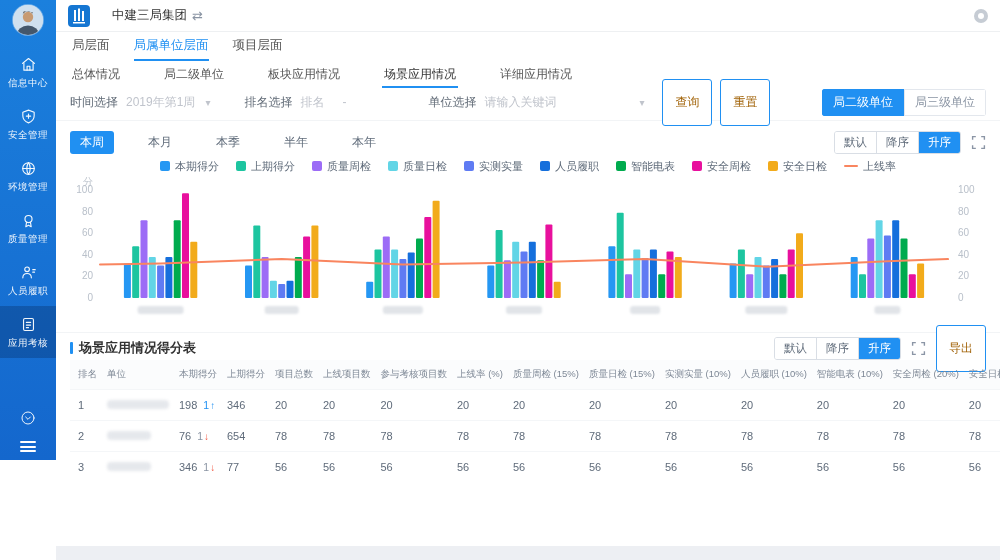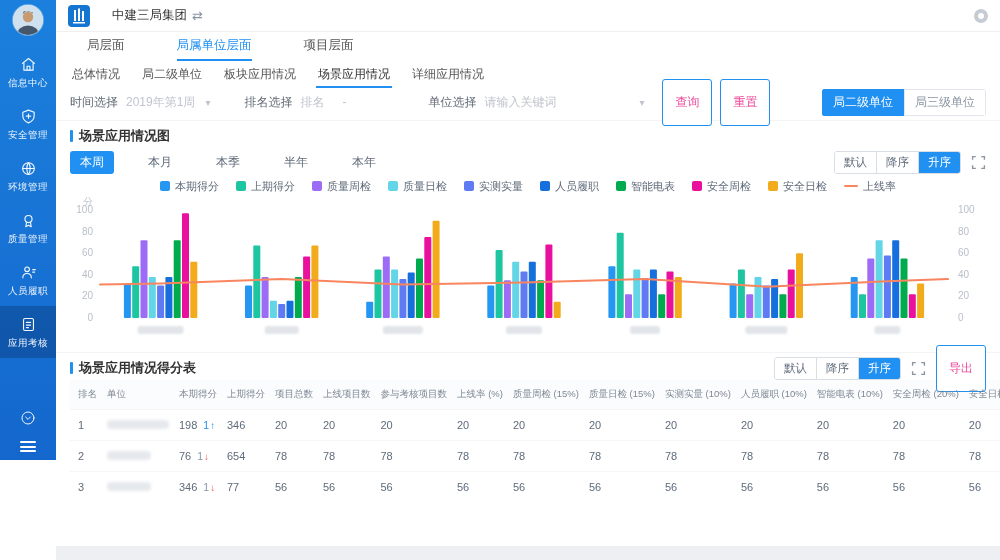--- a/index.html
+++ b/index.html
@@ -36,38 +36,38 @@
 .logo svg{width:16px;height:16px}
 .app-title{font-size:13.5px;font-weight:bold;color:#333;white-space:nowrap}
 .org-switch{margin-left:14px;font-size:12.5px;color:#333;display:flex;align-items:center;gap:5px;cursor:pointer}
 .swap{color:#8a94a3;font-size:13px;line-height:1}
 .gear{margin-left:auto;width:14px;height:14px;border-radius:50%;background:#c6ccd4;
   position:relative;cursor:pointer}
 .gear:after{content:'';position:absolute;inset:4px;background:#fff;border-radius:50%}
 
 
 .main{position:absolute;left:56px;top:32px;right:0;bottom:0;background:#fff;overflow:hidden}
-.tabs1{display:flex;gap:48px;padding:0 29px;height:26px;align-items:center}
+.tabs1{display:flex;gap:20px;padding:0 14px;height:26px;align-items:center}
 .t1{font-size:12.5px;color:#555;cursor:pointer;position:relative;padding:3px 2px;white-space:nowrap}
 .t1.active{color:#2090f2;font-weight:normal}
 .t1.active:after{content:'';position:absolute;left:2px;right:2px;bottom:-4px;height:2px;background:#2090f2}
-.tabs2{display:flex;gap:18px;padding:4px 14px 0;height:28px;align-items:center}
+.tabs2{display:flex;gap:40px;padding:4px 14px 0;height:28px;align-items:center}
 .t2{font-size:12px;color:#555;cursor:pointer;position:relative;padding:3px 2px;white-space:nowrap}
 .t2.active{color:#333}
 .t2.active:after{content:'';position:absolute;left:0;right:0;bottom:-2px;height:2px;background:#2090f2}
 
 .filters{display:flex;align-items:center;padding:0 14px;height:32px;font-size:12px;gap:8px}
 .f-label{color:#606a76;white-space:nowrap}
 .f-ctl{color:#c0c4cc;display:flex;align-items:center;white-space:nowrap;cursor:pointer}
 .caret{color:#c0c4cc;font-size:10px;margin-left:10px}
 .f-gap{width:18px}
 .dash{color:#c0c4cc;padding:0 10px}
 .rank-to{width:30px}
 .unit-sel{width:160px;justify-content:space-between}
-.btn-outline{border:1px solid #2090f2;color:#ec4899;background:#fff;font-size:12px;
+.btn-outline{border:1px solid #2090f2;color:#a16207;background:#fff;font-size:12px;
   padding:14px 12px;border-radius:3px;cursor:pointer;white-space:nowrap}
 .btn-outline.first{margin-left:10px}
 .seg{margin-left:auto;display:flex;border-radius:3px;overflow:hidden}
 .segbtn{font-size:12px;padding:4px 10px;background:#fff;color:#8a94a3;
   border:1px solid #e3e7ed;cursor:pointer;white-space:nowrap}
 .segbtn.on{background:#2090f2;border-color:#2090f2;color:#fff}
 
 .section{border-top:1px solid #f2f4f6;padding-top:5px;margin-top:2px}
 .sec-head{display:flex;align-items:center;padding:0 14px;height:20px}
 .sec-bar{width:3px;height:12px;background:#2090f2;border-radius:1px;margin-right:6px}
@@ -247,24 +247,20 @@
     </span>
     <button class="btn-outline first">查询</button>
     <button class="btn-outline">重置</button>
     <span class="seg">
         <span class="segbtn on">局二级单位</span>
         <span class="segbtn">局三级单位</span>
       </span>
   </div>
 
   <section class="section">
-    <div class="sec-head">
-      <span class="sec-bar"></span>
-      <span class="sec-title">场景应用情况图</span>
-    </div>
     <div class="ctl-row">
       <div class="timetabs">
           <span class="tt active">本周</span>
           <span class="tt">本月</span>
           <span class="tt">本季</span>
           <span class="tt">半年</span>
           <span class="tt">本年</span>
         </div>
       <div class="rightctls">
         <span class="sortgrp">

